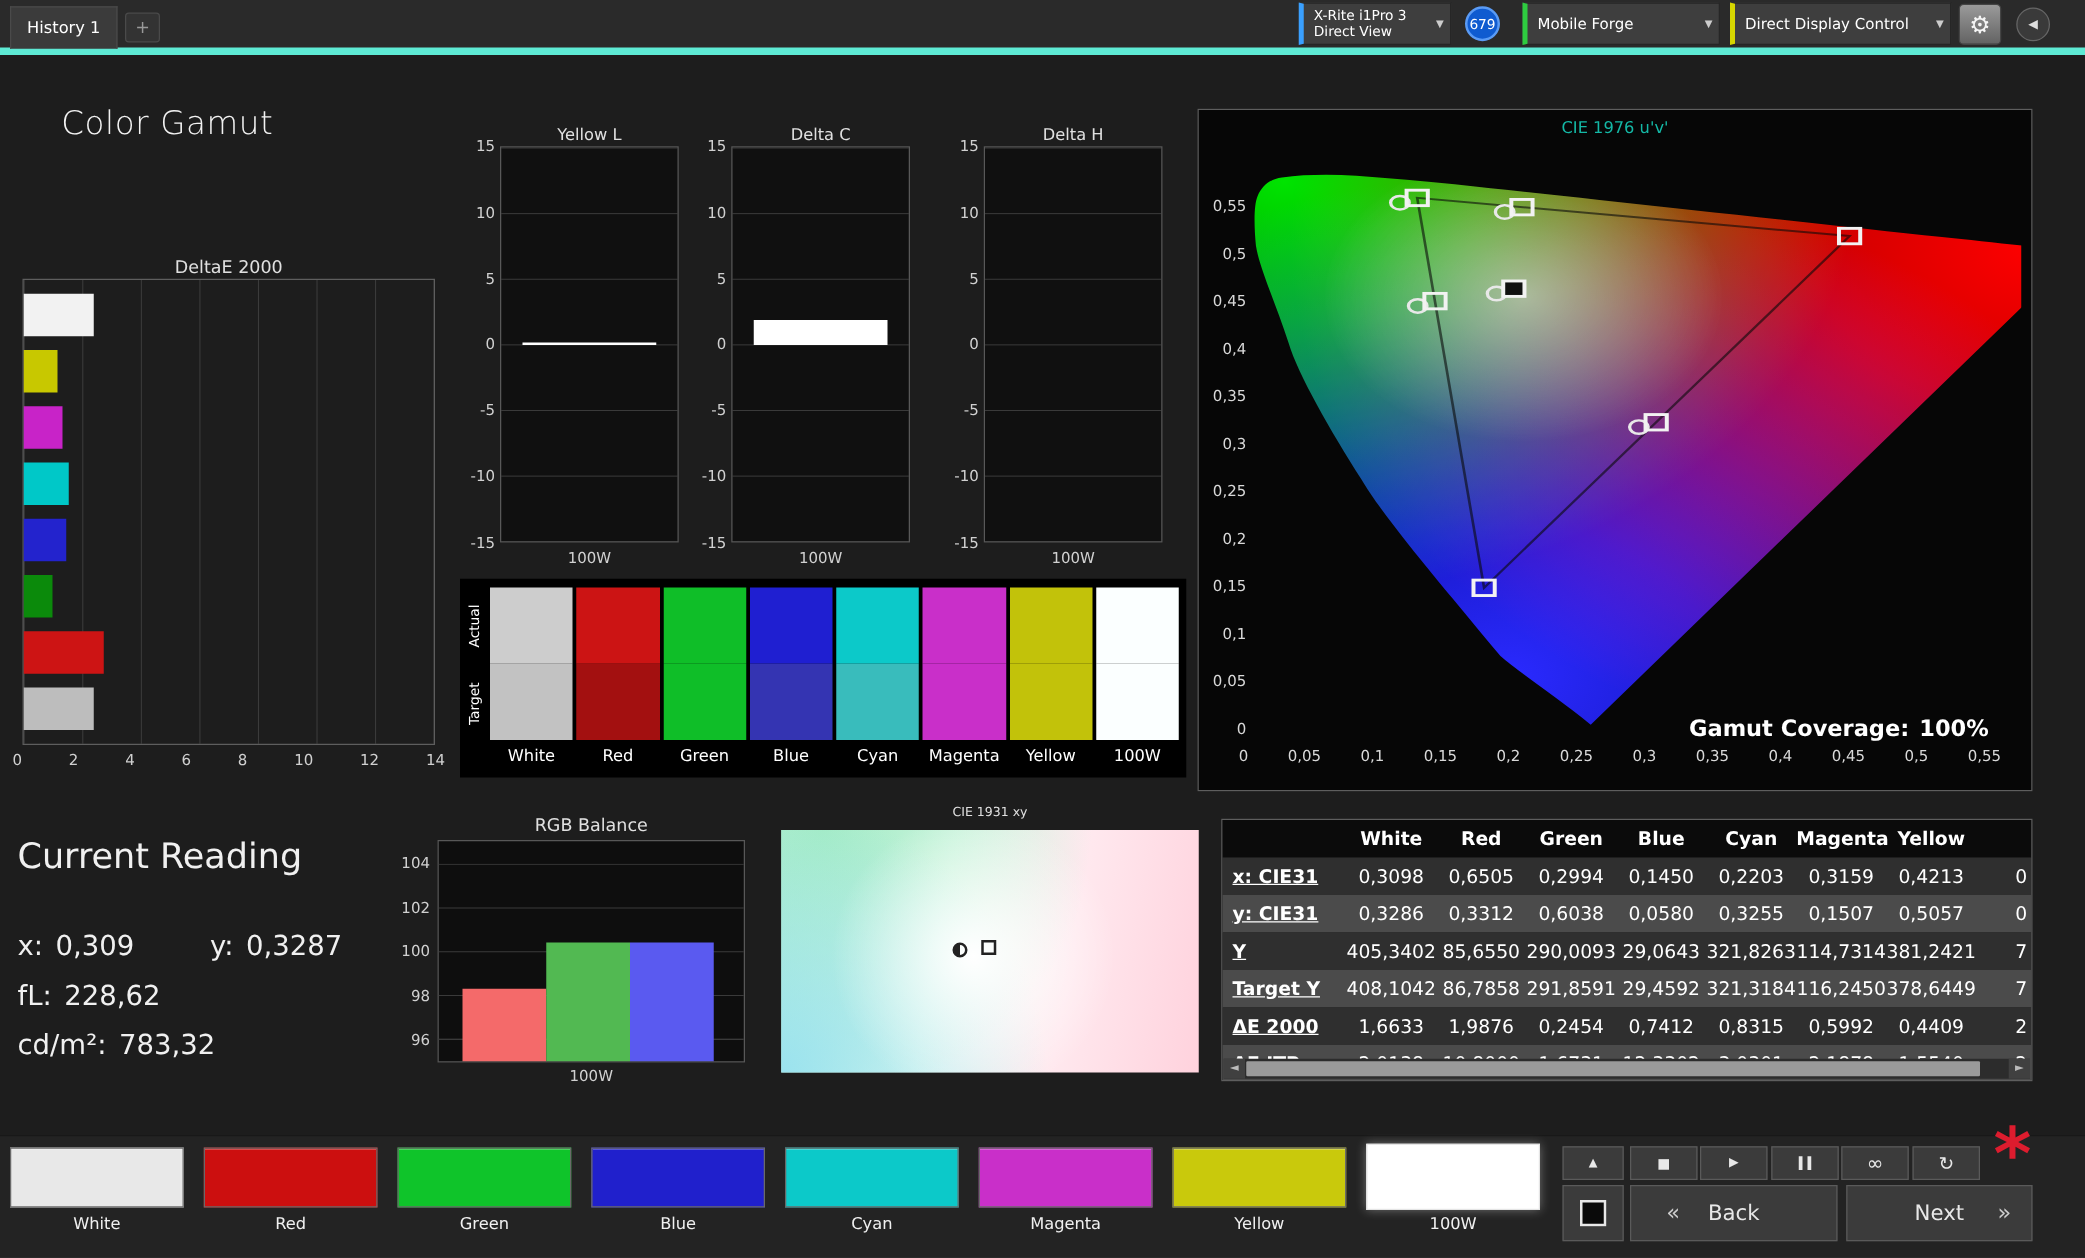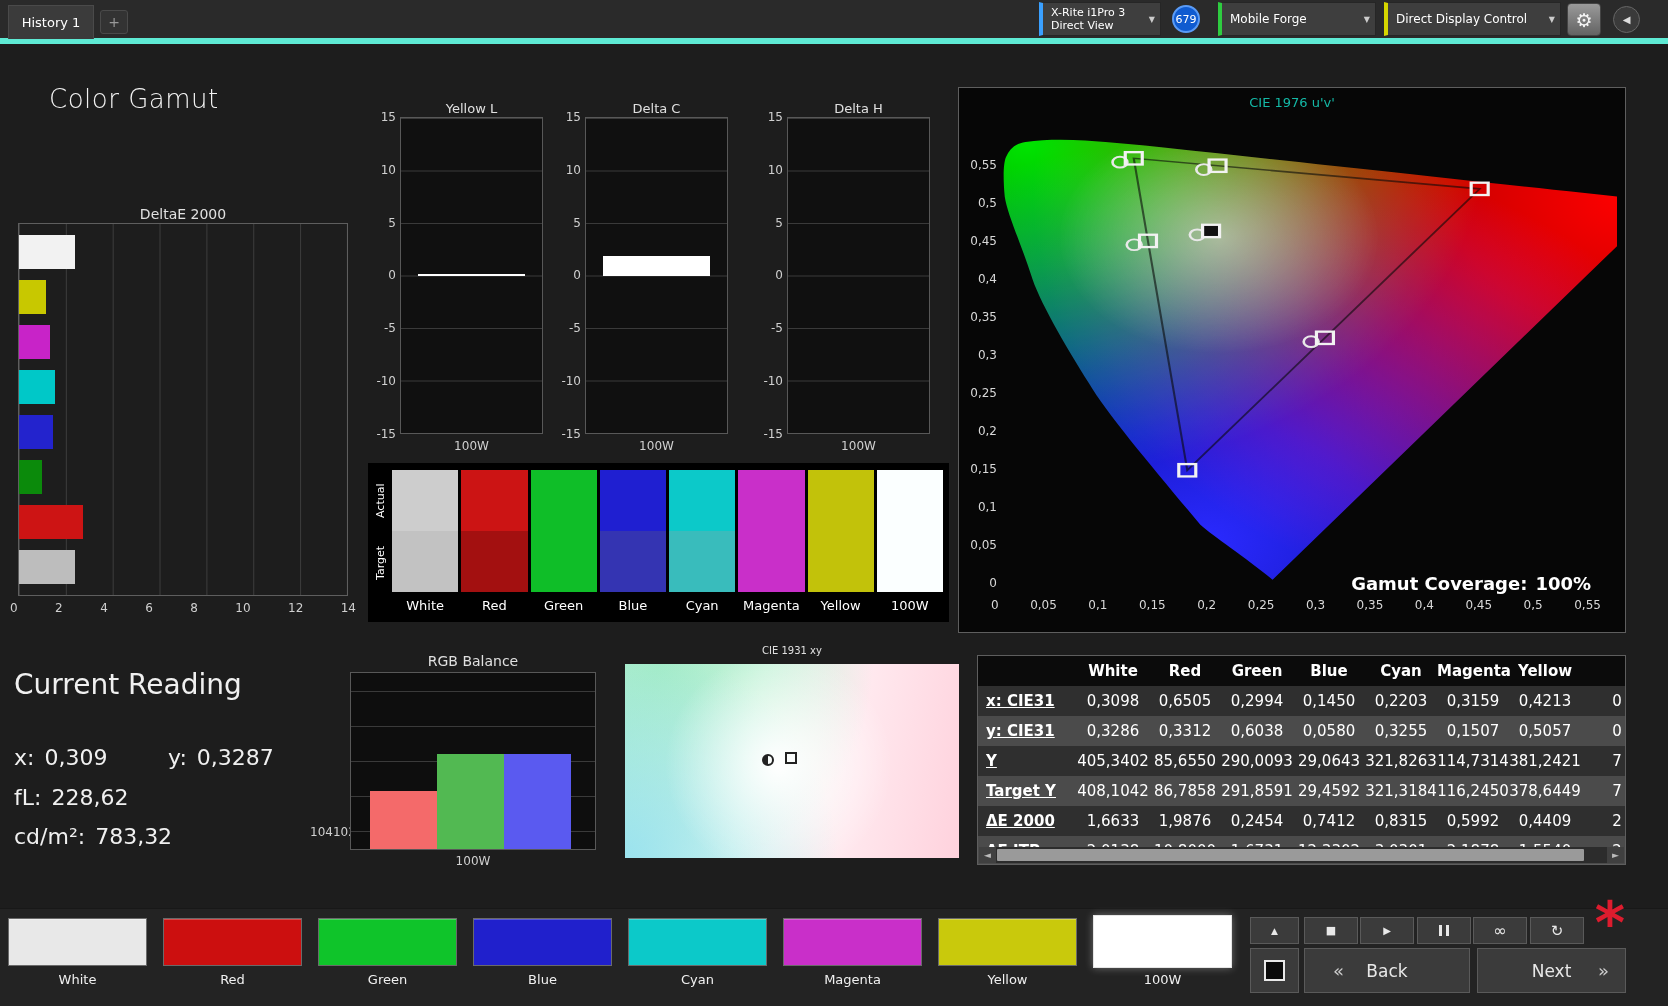--- a/index.html
+++ b/index.html
@@ -64,21 +64,21 @@
   .cie-xlabels{position:absolute;left:32px;top:510px;width:610px;display:flex;justify-content:space-between;font-size:12px;color:#d8d8d8;}
   .coverage{position:absolute;right:34px;bottom:38px;font-size:18px;font-weight:bold;color:#fff;}
   .coverage span{margin-left:8px;}
   
   .cr-title{position:absolute;left:14px;top:668px;font-size:28px;font-weight:400;color:#f0f0f0;}
   .cr-line{position:absolute;font-size:22px;color:#f0f0f0;}
   .cr-line b{font-weight:400;margin-right:10px;}
   .cr-x{left:14px;top:745px;} .cr-y{left:168px;top:745px;} .cr-fl{left:14px;top:785px;} .cr-cd{left:14px;top:824px;}
   
   .rgb-title{position:absolute;left:350px;top:653px;width:246px;text-align:center;font-size:14px;color:#e0e0e0;}
-  .rgb-ylabels{position:absolute;left:310px;top:683px;width:34px;height:156px;display:flex;flex-direction:row;justify-content:space-between;
+  .rgb-ylabels{position:absolute;left:310px;top:683px;width:34px;height:156px;display:flex;flex-direction:column;justify-content:space-between;
     align-items:flex-end;font-size:12px;color:#d0d0d0;}
   .rgb-plot{position:absolute;left:350px;top:672px;width:246px;height:178px;background:#0e0e0e;border:1px solid #585858;box-sizing:border-box;}
   .rgb-grid{position:absolute;left:0;right:0;top:10%;bottom:10%;
     background-image:linear-gradient(to bottom,#3a3a3a 1px,transparent 1px);background-size:100% 25%;}
   .rgb-line-bottom{position:absolute;left:0;right:0;top:90%;height:1px;background:#3a3a3a;}
   .rgb-bars{position:absolute;left:19px;bottom:0;height:100%;display:flex;align-items:flex-end;}
   .rgb-bar{width:67px;}
   .rgb-xlabel{position:absolute;left:350px;top:854px;width:246px;text-align:center;font-size:12px;color:#d0d0d0;}
   
   .cie31-title{position:absolute;left:625px;top:645px;width:334px;text-align:center;font-size:10px;color:#e0e0e0;}

